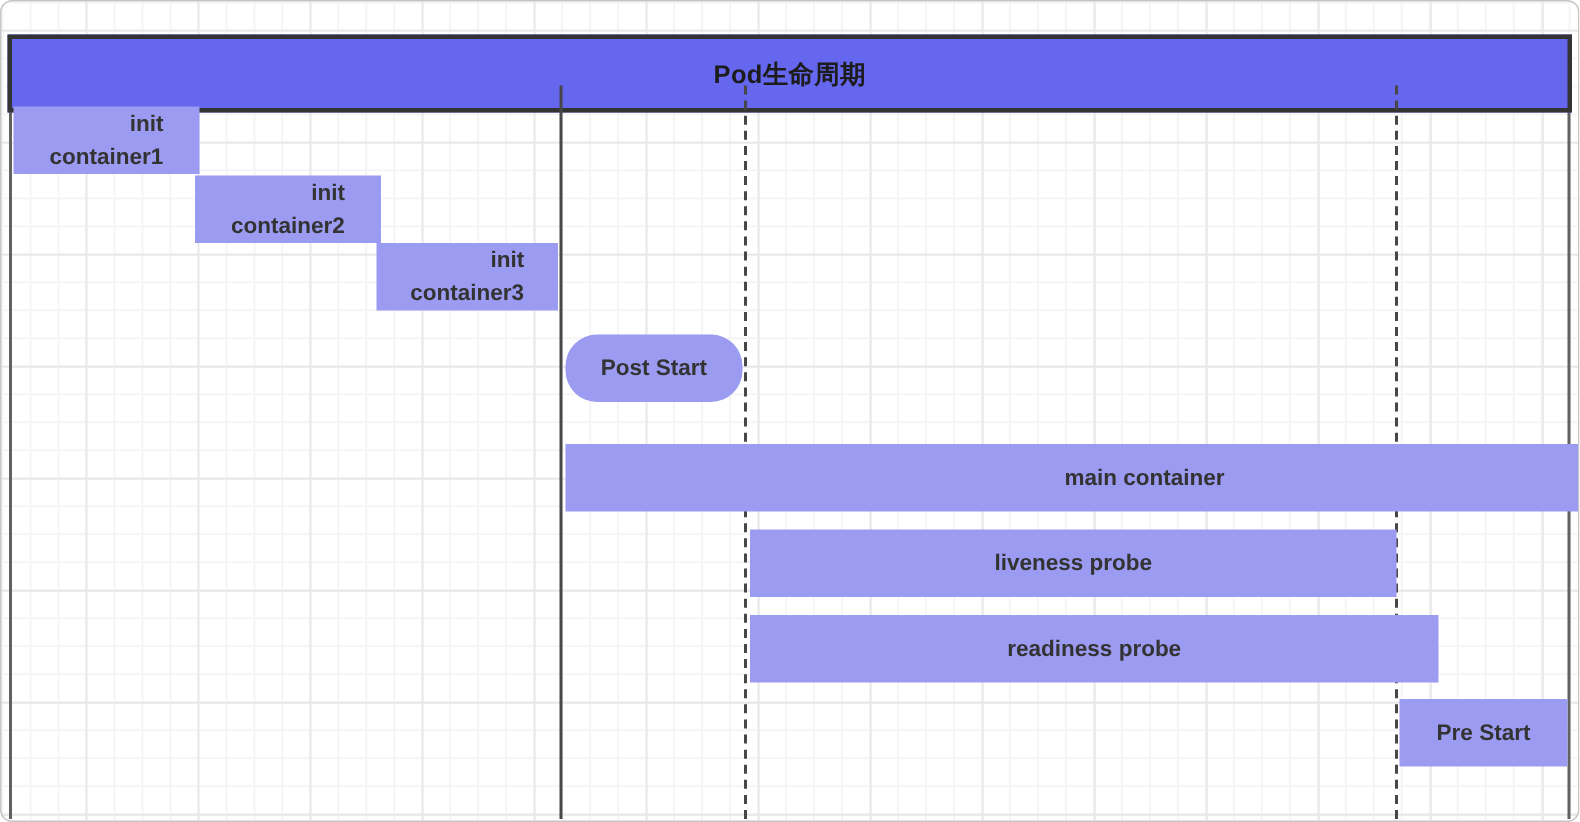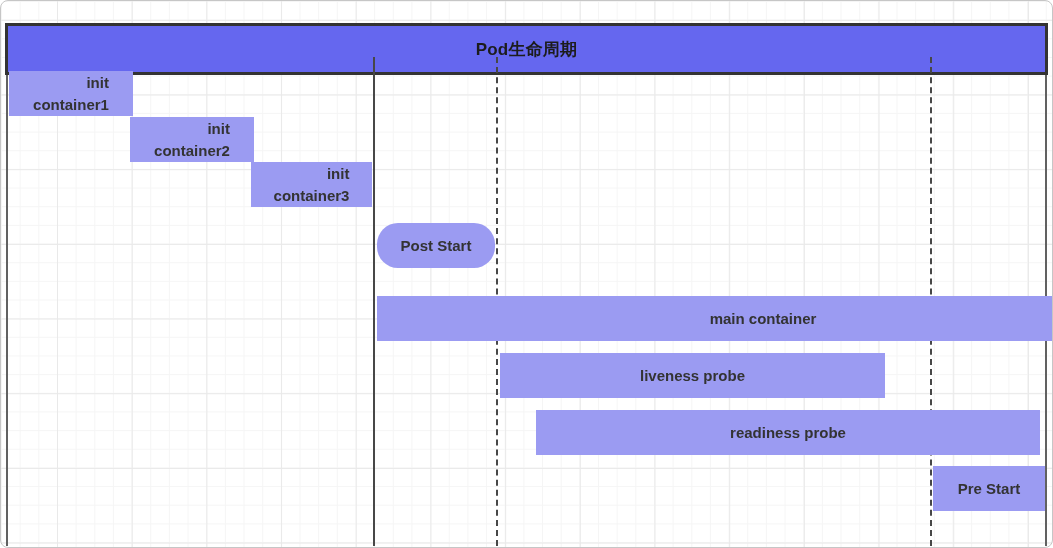--- a/index.html
+++ b/index.html
@@ -99,18 +99,18 @@
     </div>
   <div>
       <div class="bar" style="left: 8px; top: 70px; width: 124px; height: 45px;">init
 container1</div>
       <div class="bar" style="left: 129px; top: 116px; width: 124px; height: 45px;">init
 container2</div>
       <div class="bar" style="left: 250px; top: 161px; width: 121px; height: 45px;">init
 container3</div>
       <div class="bar" style="left: 376px; top: 222px; width: 118px; height: 45px; border-radius: 21px;">Post Start</div>
       <div class="bar" style="left: 376px; top: 295px; width: 772px; height: 45px;">main container</div>
-      <div class="bar" style="left: 499px; top: 352px; width: 385px; height: 45px;">liveness probe</div>
-      <div class="bar" style="left: 499px; top: 409px; width: 504px; height: 45px; margin-left: 36px;">readiness probe</div>
+      <div class="bar" style="left: 499px; top: 352px; width: 431px; height: 45px;">liveness probe</div>
+      <div class="bar" style="left: 499px; top: 409px; width: 459px; height: 45px;">readiness probe</div>
       <div class="bar" style="left: 932px; top: 465px; width: 112px; height: 45px;">Pre Start</div>
     </div>
 
 </div>
 
 </body></html>

